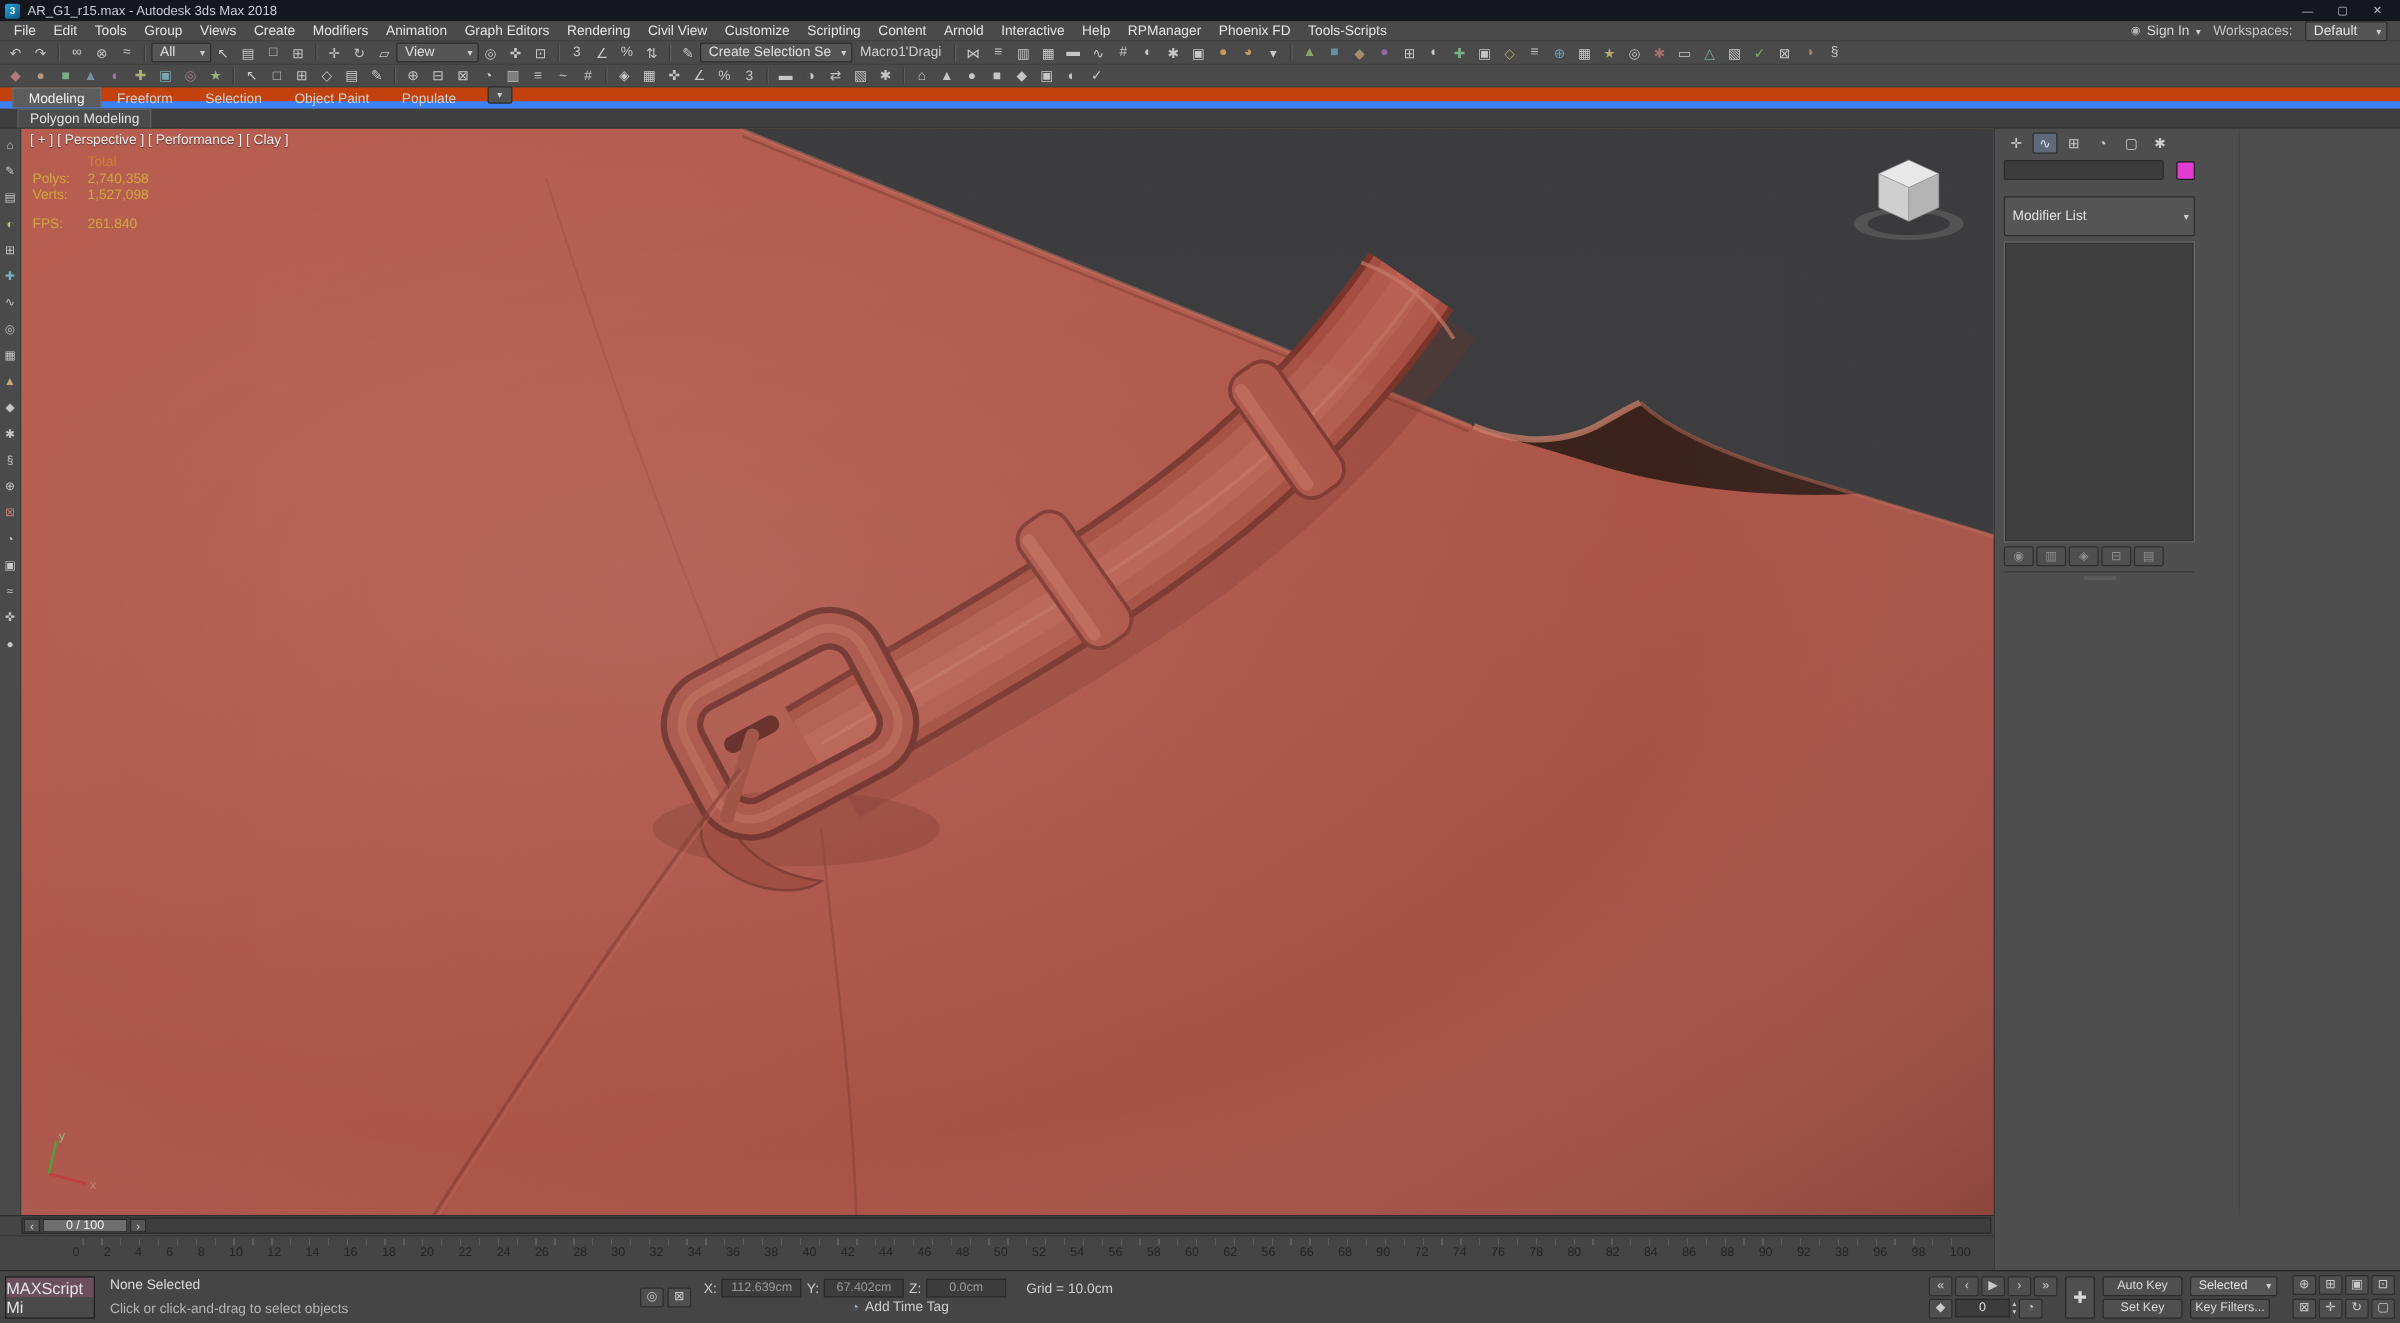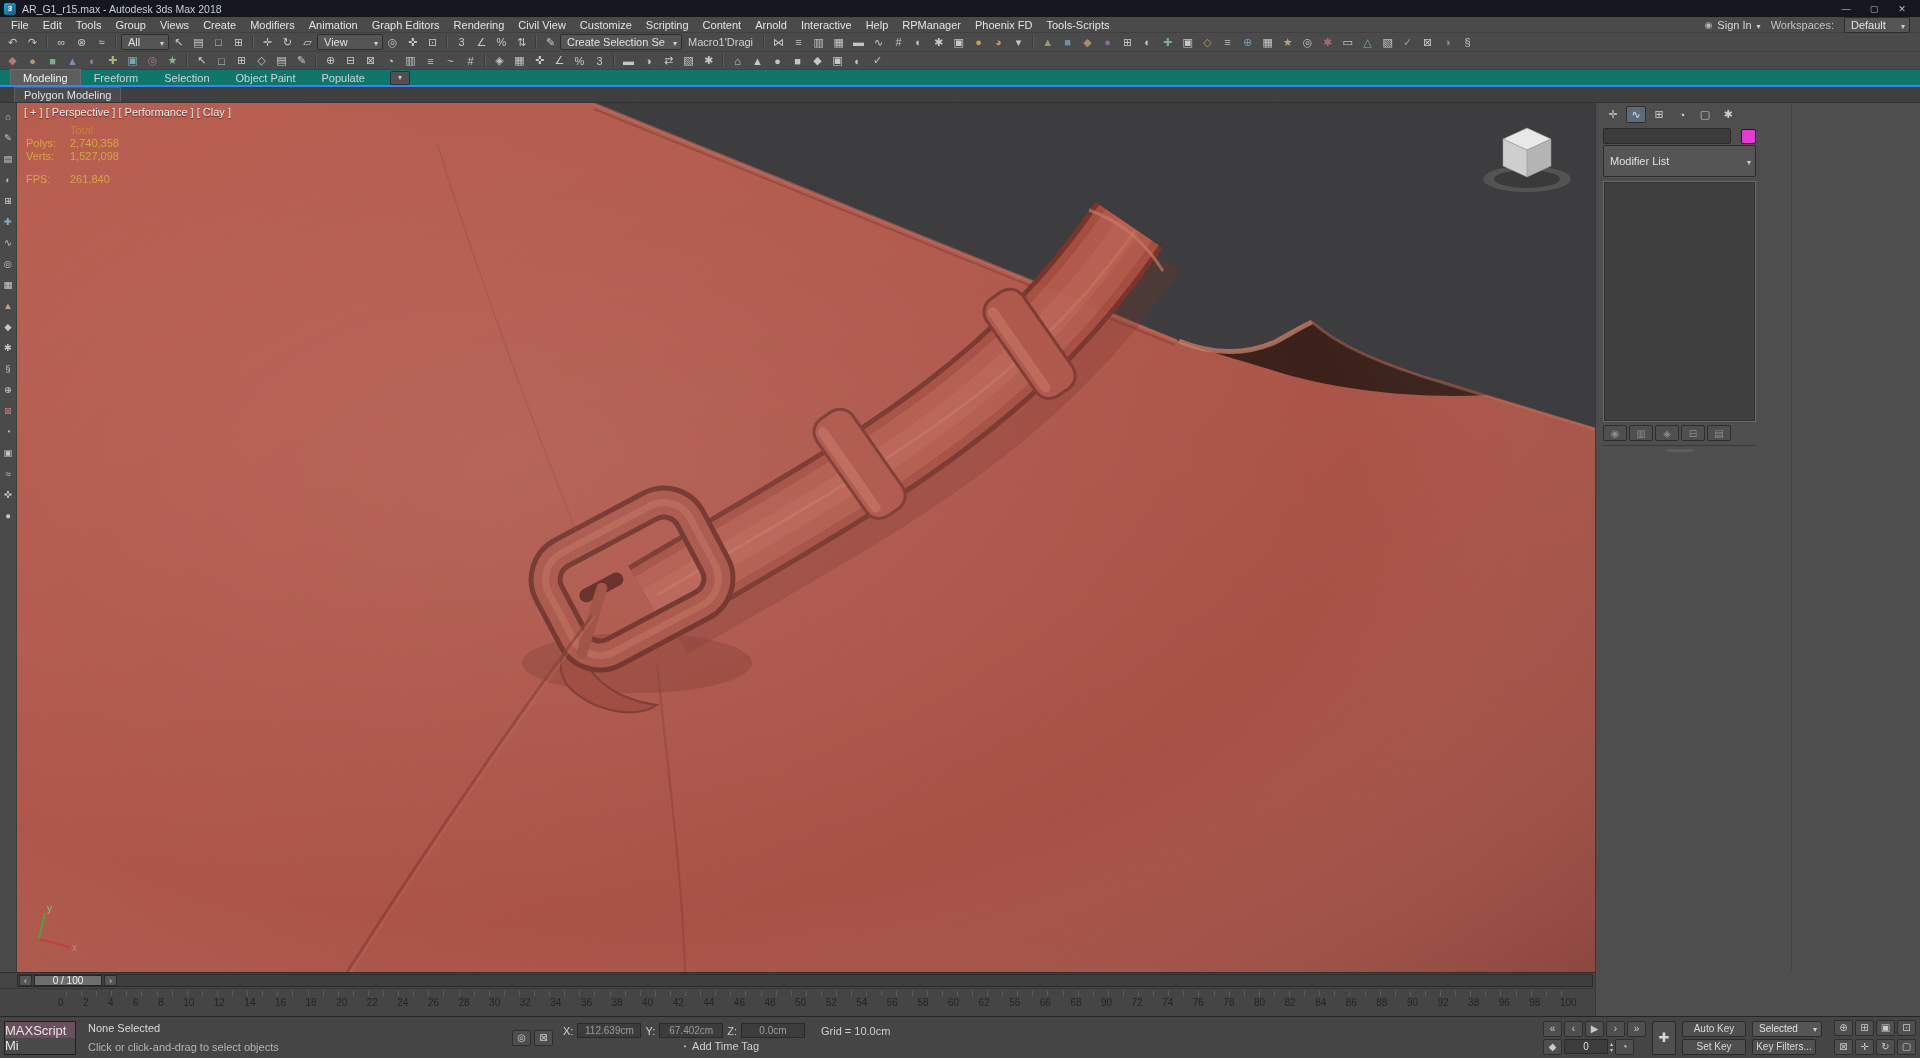--- a/index.html
+++ b/index.html
@@ -24,21 +24,21 @@
   .caret::after{content:"▾";font-size:8px;color:#cfcfcf}
   
   .tbar{height:19px;display:flex;align-items:center;background:#4a4a4a;border-bottom:1px solid #414141;padding:0 3px}
   .tbar2{height:18px}
   .irun{display:flex;gap:1px}
   .ti{width:19px;height:16px;display:flex;align-items:center;justify-content:center;color:#c6c6c6;font-size:11px;border-radius:2px}
   .sep{width:2px;height:13px;margin:0 4px;border-left:1px solid #3a3a3a;border-right:1px solid #5c5c5c}
   .ttext{color:#cfcfcf;padding:0 6px;white-space:nowrap}
   .w46{width:48px}.w66{width:66px}.w120{width:122px}
   
-  .rtabs{height:17px;background:#0f766e;display:flex;align-items:flex-end;padding-left:10px;border-bottom:2px solid #3b82f6}
+  .rtabs{height:17px;background:#c2410c;display:flex;align-items:flex-start;padding-left:10px;border-bottom:6px solid #3b82f6}
   .rtab{padding:2px 12px 1px;color:#d2d2d2;border:1px solid transparent;border-bottom:none;white-space:nowrap}
   .rtab.active{background:#5d5d5d;border-color:#6c6c6c;color:#f2f2f2}
   .rtabx{margin-left:12px;width:20px;height:14px;background:#515151;border:1px solid #2e2e2e;border-radius:2px;
     display:flex;align-items:center;justify-content:center;color:#c9c9c9;font-size:8px;align-self:center}
   .rsub{height:16px;background:#3f3f3f;display:flex;padding-left:14px;border-bottom:1px solid #333}
   .rsubtab{background:#4b4b4b;border:1px solid #5e5e5e;border-bottom:none;padding:1px 9px 2px;color:#e0e0e0}
   
   .main{display:flex;height:869px}
   .ldock{width:17px;background:#4a4a4a;border-right:1px solid #3c3c3c;display:flex;flex-direction:column;align-items:center;
     padding-top:6px;gap:7px}
@@ -52,21 +52,21 @@
   .vstats .tot{color:var(--c-stats_total,#cd8030)}
   .vstats .sp{height:9px}
   
   .rpanel{width:325px;background:#4e4e4e;border-left:1px solid #393939;position:relative;padding:2px 0 0 7px}
   .ptabs{display:flex;gap:3px;height:19px;align-items:center}
   .ptab{width:20px;height:17px;display:flex;align-items:center;justify-content:center;color:#cdcdcd;border:1px solid transparent;border-radius:2px}
   .ptab.active{background:#5c6a7a;border-color:#2e2e2e;color:#d2e4f6}
   .namerow{display:flex;align-items:center;margin-top:4px;gap:10px}
   .namefield{width:128px;height:16px;background:#3c3c3c;border:1px solid #2a2a2a;border-radius:2px;color:#ddd;padding:0 4px;font:inherit}
   .swatch{width:15px;height:15px;background:var(--c-object_color,#e23bd4);border:1px solid #1c1c1c;border-radius:2px}
-  .modlist{width:153px;margin-top:1px;height:32px}
+  .modlist{width:153px;margin-top:13px;height:32px}
   .stack{width:153px;height:241px;margin-top:4px;background:#404040;border:1px solid #6a6a6a;box-shadow:inset 0 0 0 1px #303030}
   .stackbtns{display:flex;gap:2px;margin-top:3px;width:153px}
   .stackbtns .sbtn{width:24px;height:16px;color:#8e8e8e}
   .psepwrap{width:153px;margin-top:4px;border-top:1px solid #3a3a3a}
   .phandle{width:26px;height:3px;margin:3px auto 0;background:#5d5d5d;border-radius:1px}
   .pseam{position:absolute;top:0;bottom:0;left:195px;width:1px;background:#454545}
   .sbtn{display:inline-flex;align-items:center;justify-content:center;background:#4f4f4f;border:1px solid #2e2e2e;border-radius:2px;
     color:#c9c9c9;width:19px;height:16px;font-size:10px}
   
   .bottom{display:flex;height:44px}

